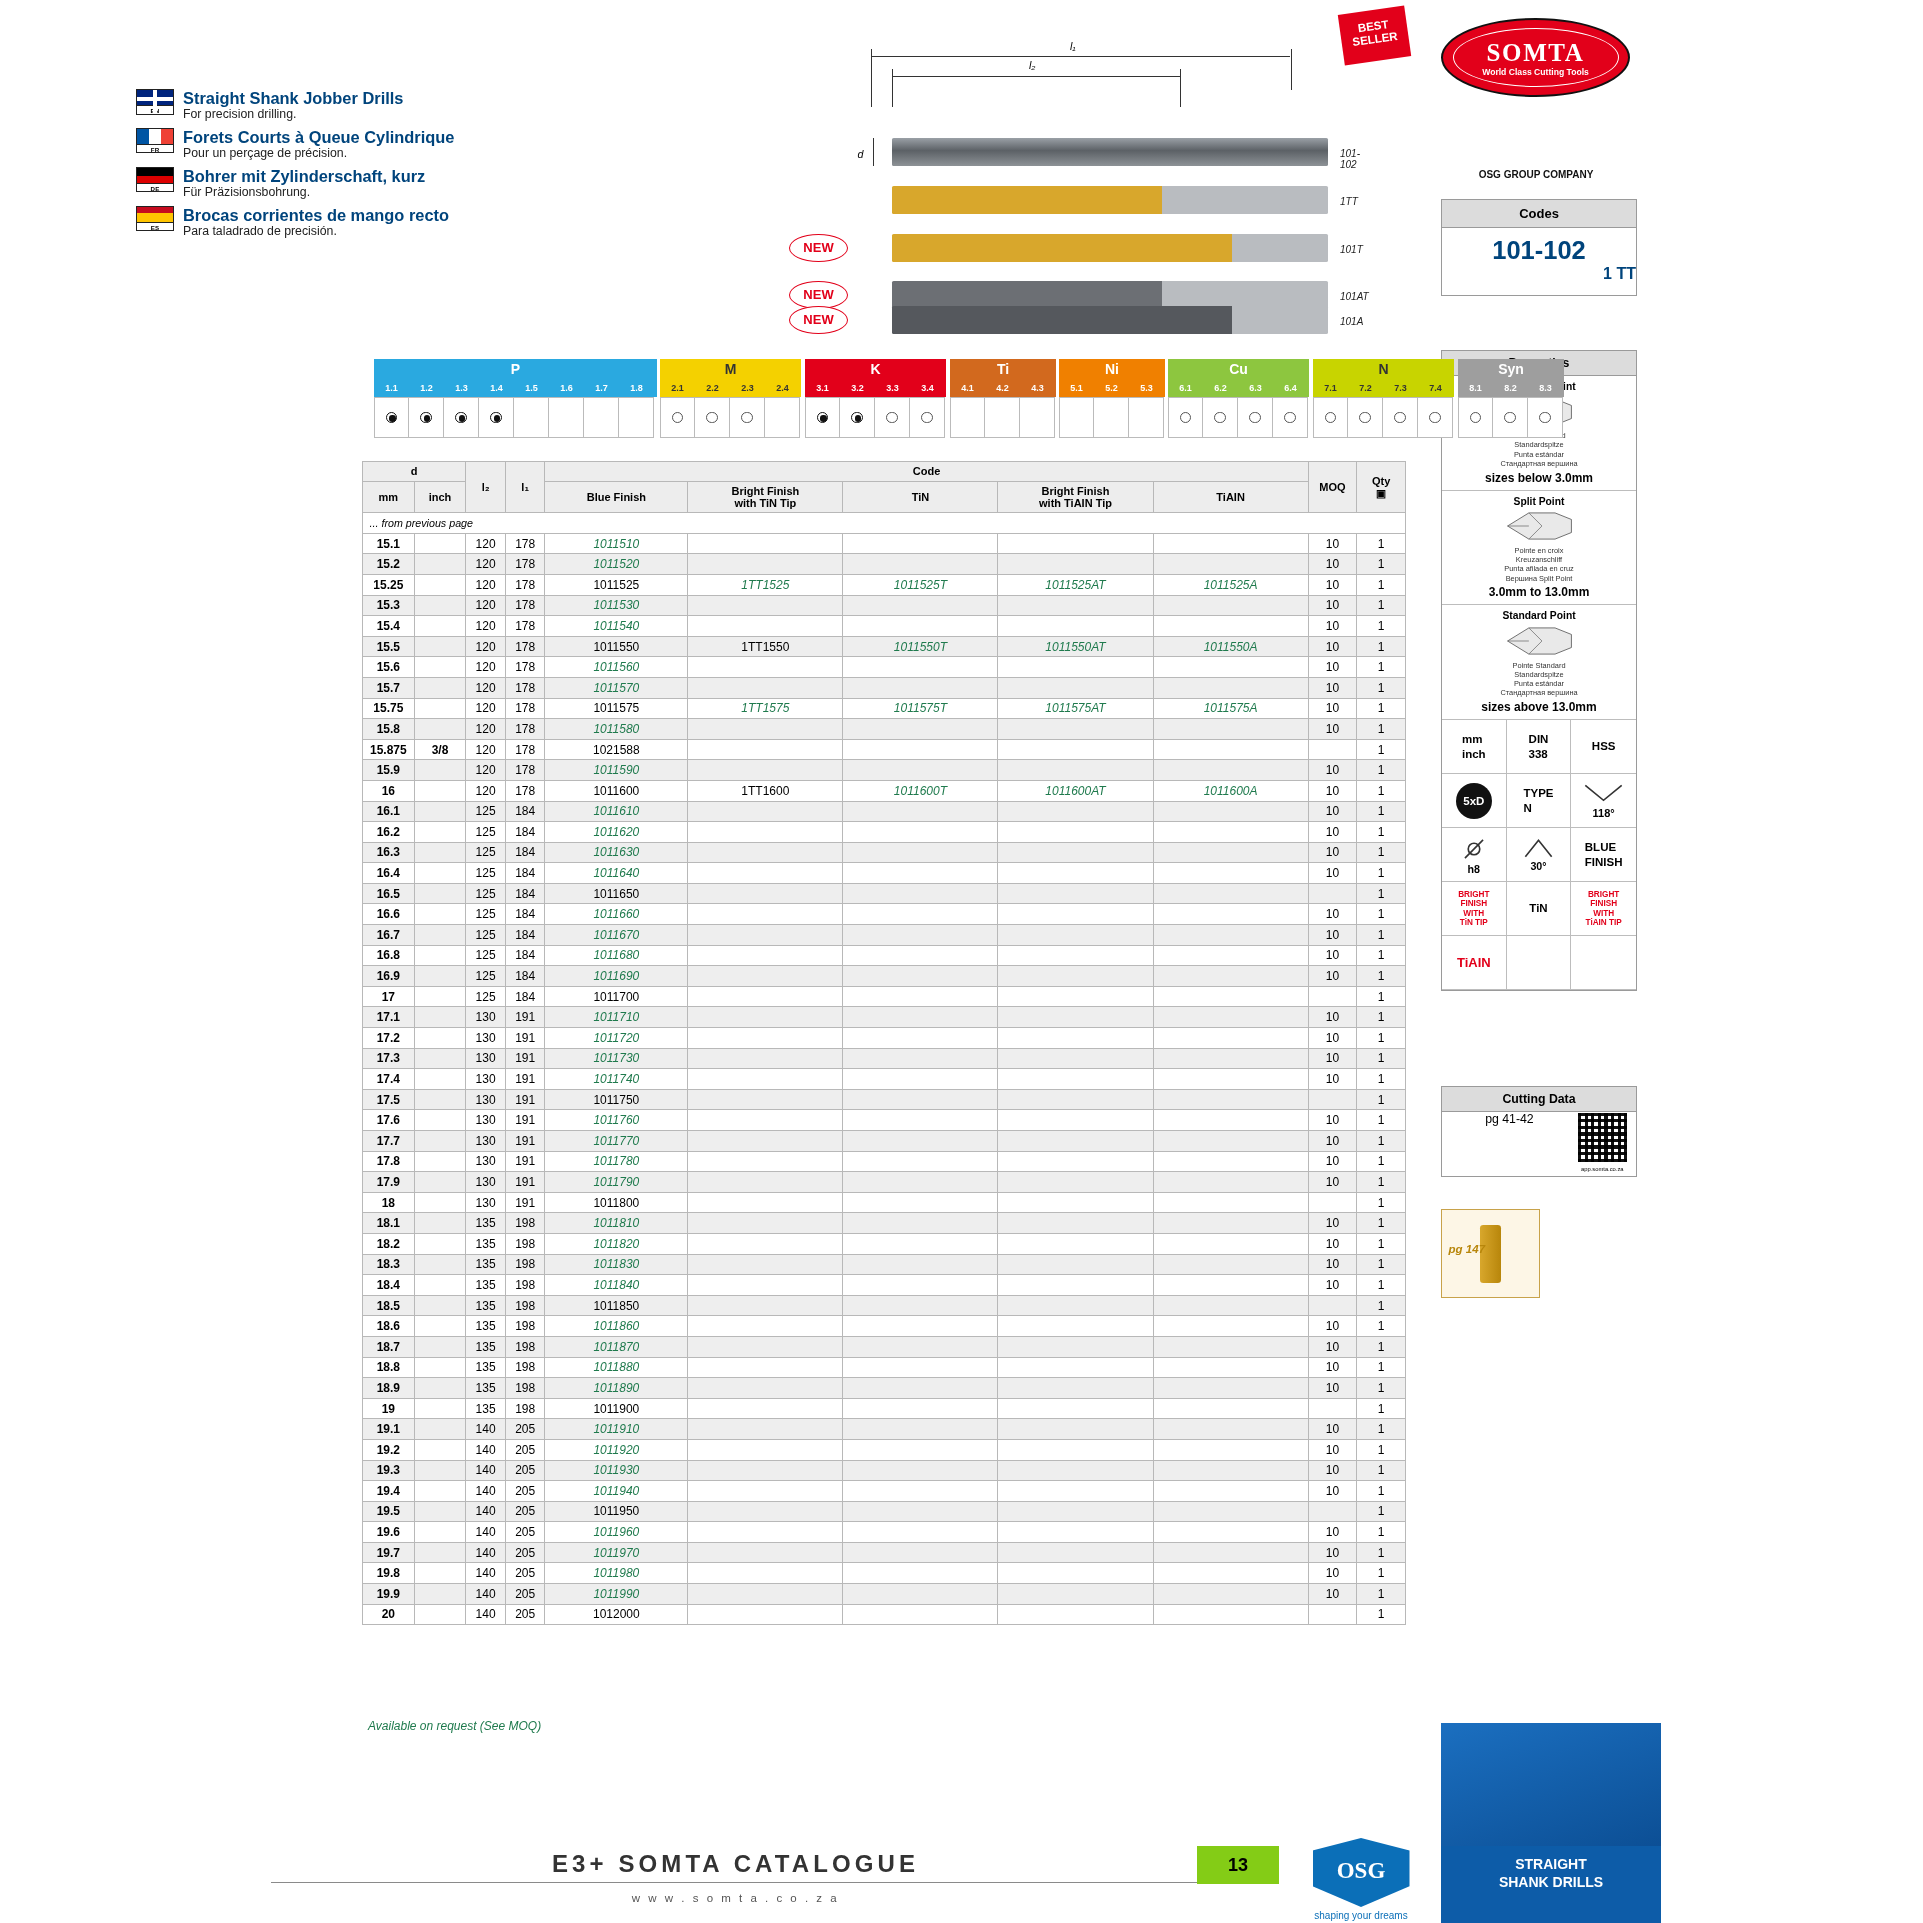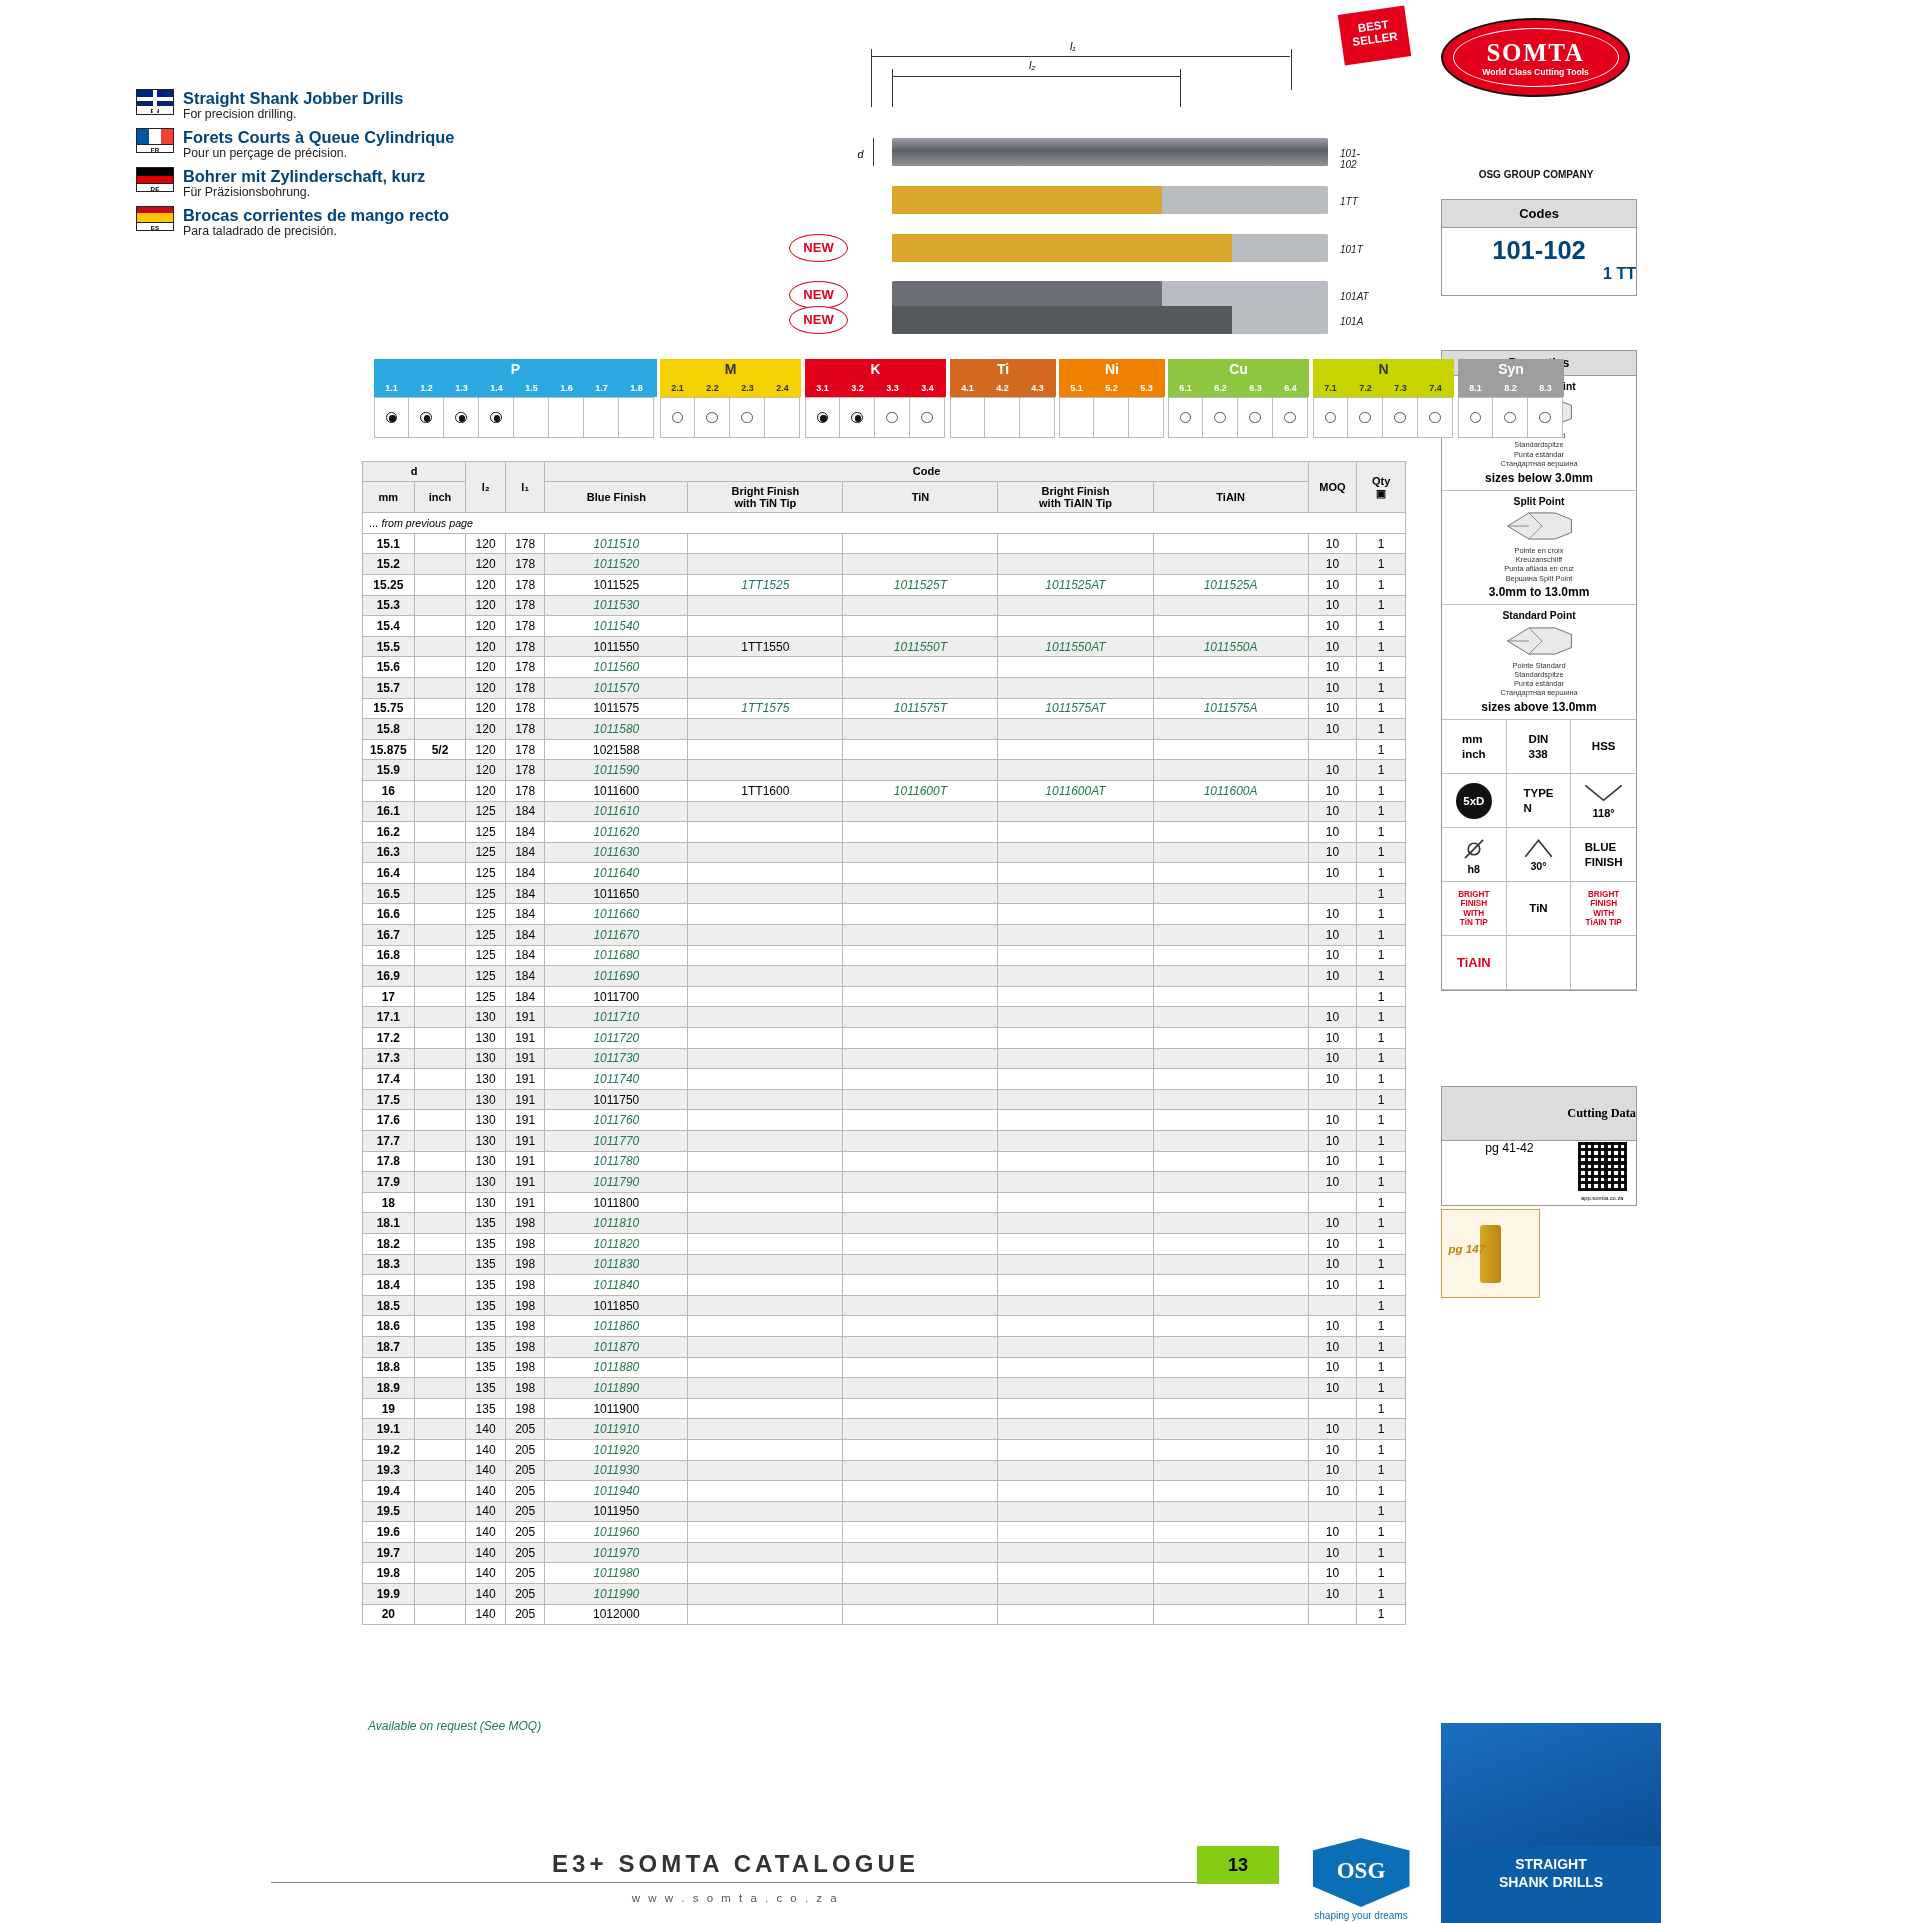--- a/index.html
+++ b/index.html
@@ -70,21 +70,21 @@
   .props-grid { display:grid; grid-template-columns:1fr 1fr 1fr; }
   .pg-cell { border-right:0.8px solid #bdbdbd; border-bottom:0.8px solid #bdbdbd; height:54px;
              display:flex; flex-direction:column; align-items:center; justify-content:center; font-size:11.5px; font-weight:bold; }
   .pg-cell:nth-child(3n) { border-right:none; }
   .blk-circle { width:36px; height:36px; border-radius:50%; background:#111; color:#fff; font-size:11.5px;
                 display:flex; align-items:center; justify-content:center; font-weight:bold; }
   .red-small { color:#e2001a; font-size:8.2px; font-weight:bold; line-height:1.15; text-align:center; }
 
   
   .cutdata { position:absolute; left:1441px; top:1086px; width:196px; border:0.8px solid #9a9a9a; }
-  .cut-hd { background:#dcdcdc; text-align:right; font-weight:bold; font-size:12.3px; padding:19px 0; border-bottom:0.8px solid #9a9a9a;font-family:Liberation Serif, serif; }
+  .cut-hd { background:#dcdcdc; text-align:center; font-weight:bold; font-size:12.3px; padding:5px 0; border-bottom:0.8px solid #9a9a9a; }
   .cut-body { display:flex; align-items:flex-start; height:64px; }
   .cut-left { flex:1; text-align:center; font-size:12.3px; }
   .qr { width:51px; height:51px; margin-right:8.2px; position:relative; background:
         repeating-linear-gradient(0deg,#111 0 3.3px,#fff 3.3px 6.6px), repeating-linear-gradient(90deg,#111 0 3.3px,#fff 3.3px 6.6px);
         background-blend-mode:multiply; border:0.8px solid #fff; }
   .qr-cap { position:absolute; left:0; right:0; bottom:-10px; font-size:5.8px; text-align:center; }
 
   .pgbox { position:absolute; left:1441px; top:1209px; width:99px; height:89px; border:1.6px solid #c8a24a; background:#fdf6e6;
            display:flex; align-items:center; justify-content:center; }
   .pgbox .lbl { position:absolute; left:6.6px; top:33px; font-size:11.5px; font-weight:bold; font-style:italic; color:#b8860b; }
@@ -720,21 +720,21 @@
             <td class="avail ">1011580</td>
             <td class=""></td>
             <td class=""></td>
             <td class=""></td>
             <td class=""></td>
             <td class="">10</td>
             <td class="">1</td>
           </tr>
           <tr>
             <td class="dcol">15.875</td>
-            <td class="dcol">5/2</td>
+            <td class="dcol">3/8</td>
             <td class="">120</td>
             <td class="">178</td>
             <td class="">1021588</td>
             <td class=""></td>
             <td class=""></td>
             <td class=""></td>
             <td class=""></td>
             <td class=""></td>
             <td class="">1</td>
           </tr>

